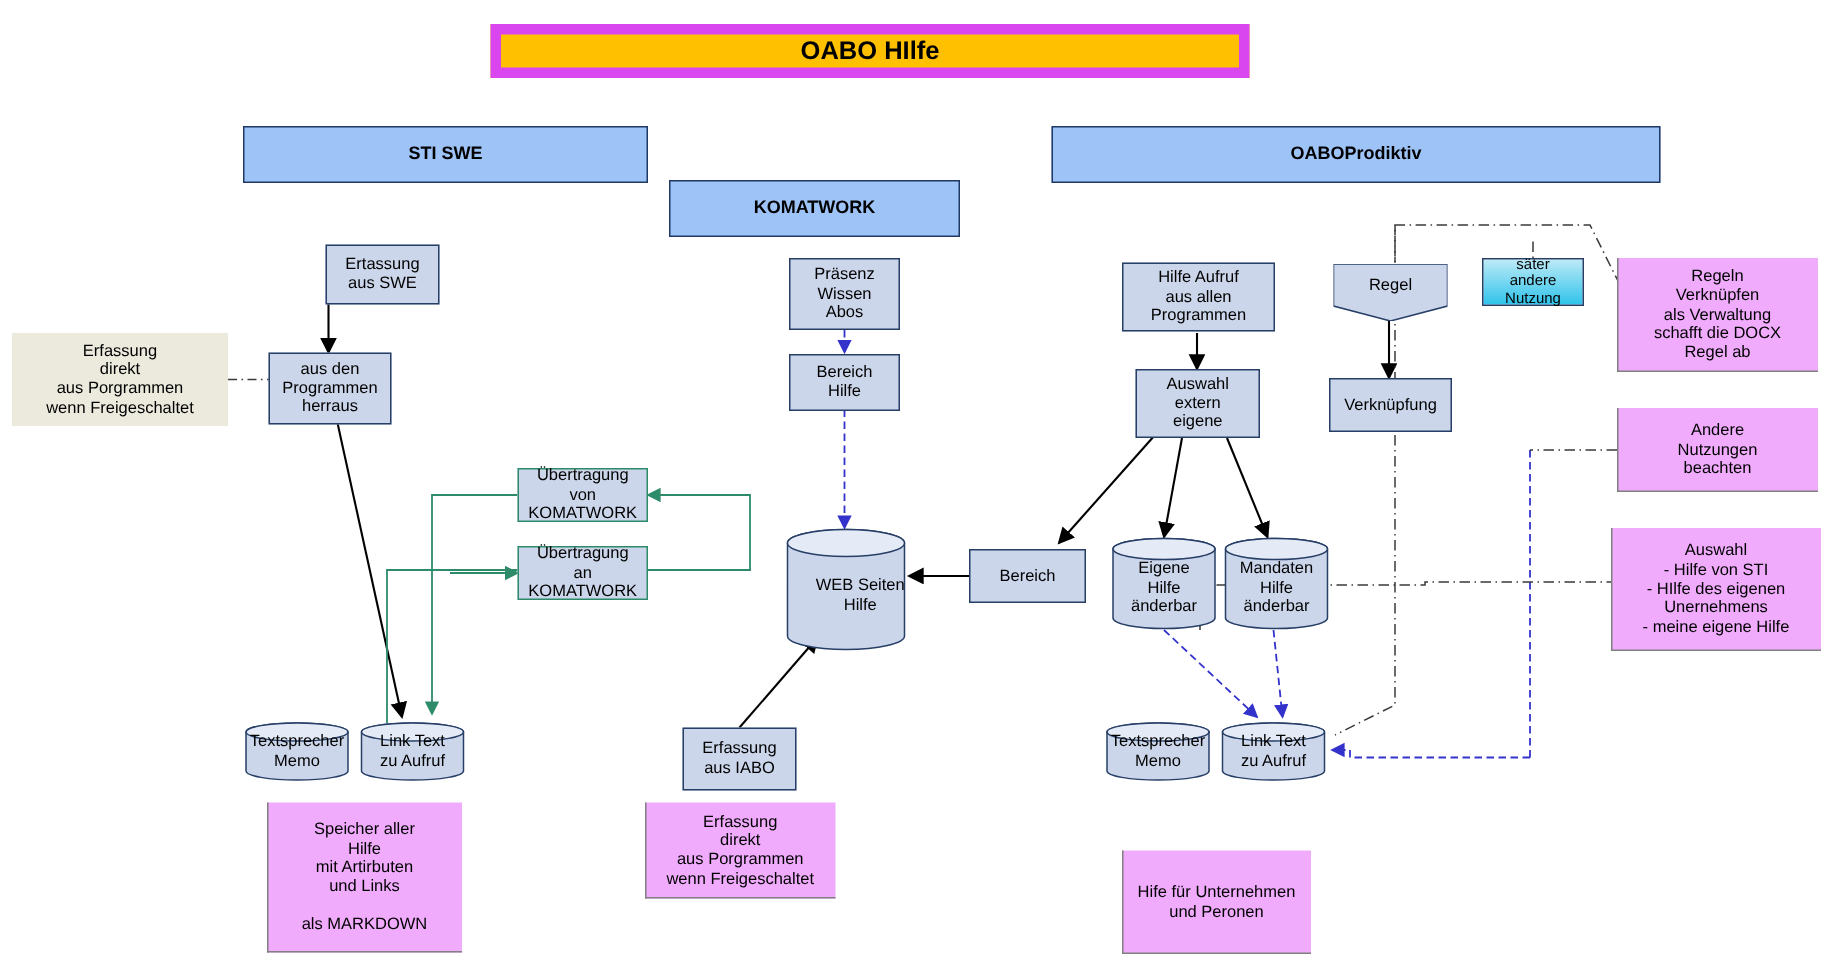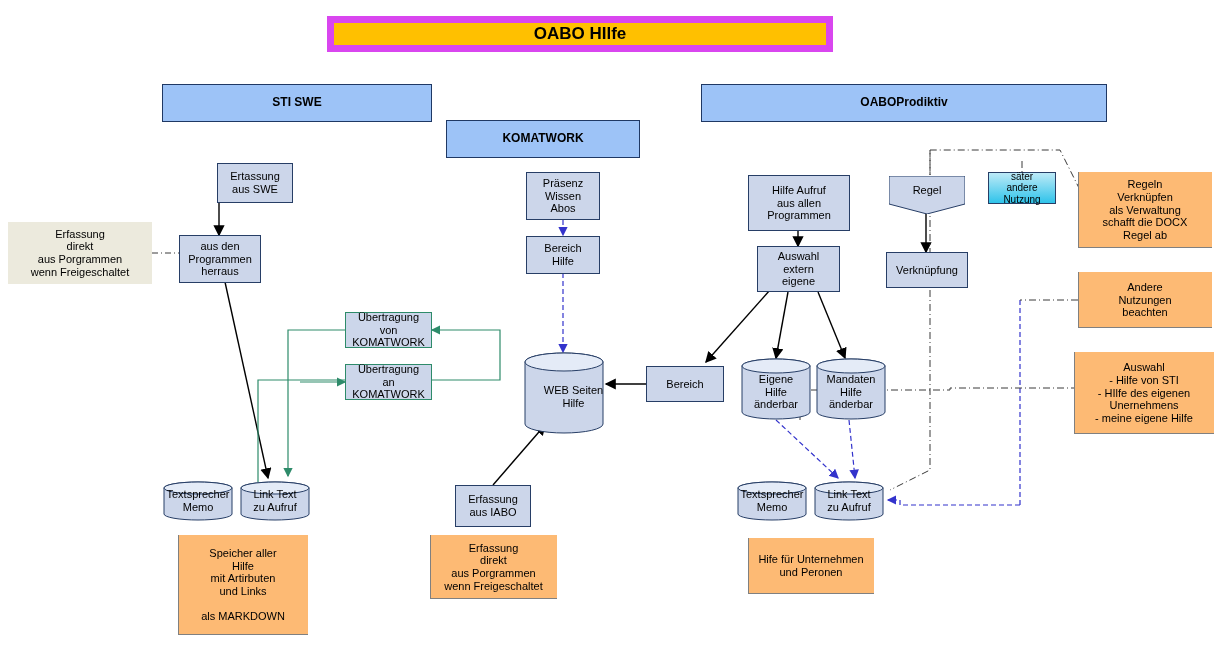--- a/index.html
+++ b/index.html
@@ -38,21 +38,21 @@
     border: 1px solid #1f3864;
     font-weight: bold;
     font-size: 12px;
   }
   .proc-box {
     background: #ccd6ea;
     border: 1px solid #273e66;
     font-size: 11px;
   }
   .note-box {
-    background: #fdba74;
+    background: #f0abfc;
     font-size: 11px;
   }
   .note-box .note-border {
     position: absolute;
     left: 0; top: 0; right: 0; bottom: 0;
     border-left: 1px solid #808080;
     border-bottom: 1px solid #808080;
     pointer-events: none;
   }
   .note-plain {
@@ -265,21 +265,21 @@
   </div>
 
   <div class="node note-box" style="left:430px; top:535px; width:127px; height:64px;">
     <span class="note-border"></span>
     <span>Erfassung
 direkt
 aus Porgrammen
 wenn Freigeschaltet</span>
   </div>
 
-  <div class="node proc-box" style="left:748px; top:175px; width:102px; height:56px;">
+  <div class="node proc-box" style="left:748px; top:175px; width:102px; height:46px;">
     <span>Hilfe Aufruf
 aus allen Programmen</span>
   </div>
 
   <div class="node proc-box" style="left:757px; top:246px; width:83px; height:46px;">
     <span>Auswahl
 extern
 eigene</span>
   </div>
 
@@ -314,21 +314,21 @@
 
   <div class="cyl" style="left:814px; top:481px; width:70px; height:40px;">
     <svg width="70" height="40" viewBox="0 0 70 40">
       <path d="M1,7 a34,6 0 0 1 68,0 L69,33 a34,6 0 0 1 -68,0 z" fill="#ccd6ea" stroke="#273e66" stroke-width="1"></path>
       <ellipse cx="35" cy="7" rx="34" ry="6" fill="#e4ebf7" stroke="#273e66" stroke-width="1"></ellipse>
     </svg>
     <div class="cyl-label">Link Text
 zu Aufruf</div>
   </div>
 
-  <div class="node note-box" style="left:748px; top:538px; width:126px; height:56px;">
+  <div class="node note-box" style="left:748px; top:567px; width:126px; height:69px;">
     <span class="note-border"></span>
     <span>Hife für Unternehmen
 und Peronen</span>
   </div>
 
   <div style="position:absolute; left:889px; top:176px; width:76px; height:38px;">
     <svg width="76" height="38" viewBox="0 0 76 38">
       <path d="M0,0 L76,0 L76,28 L38,38 L0,28 z" fill="#ccd6ea" stroke="#273e66" stroke-width="1"></path>
     </svg>
     <div class="txt-label" style="left:0; top:8px; width:76px;">Regel</div>

